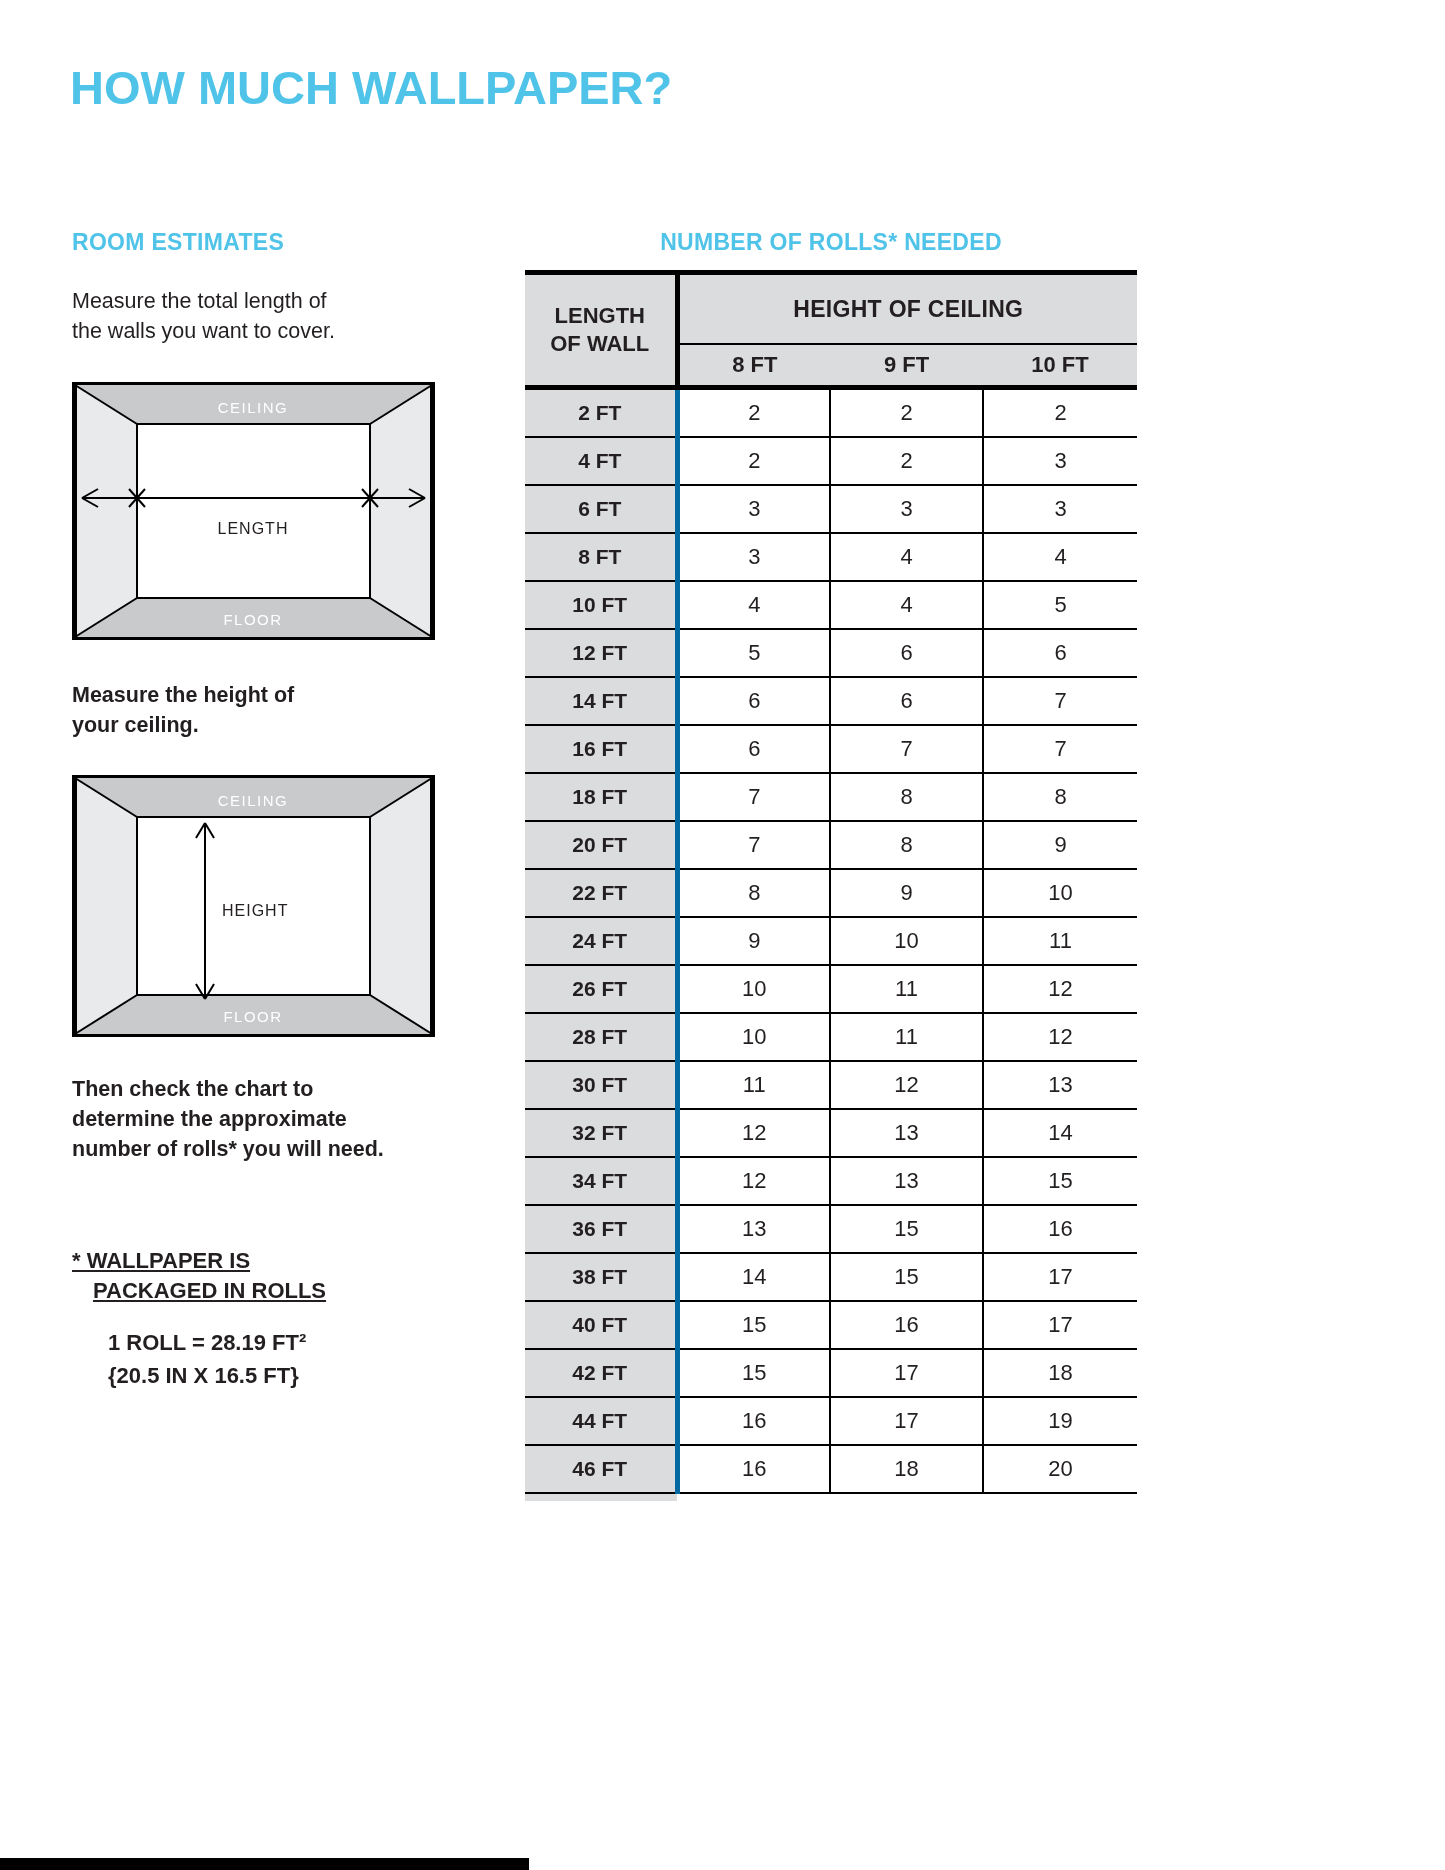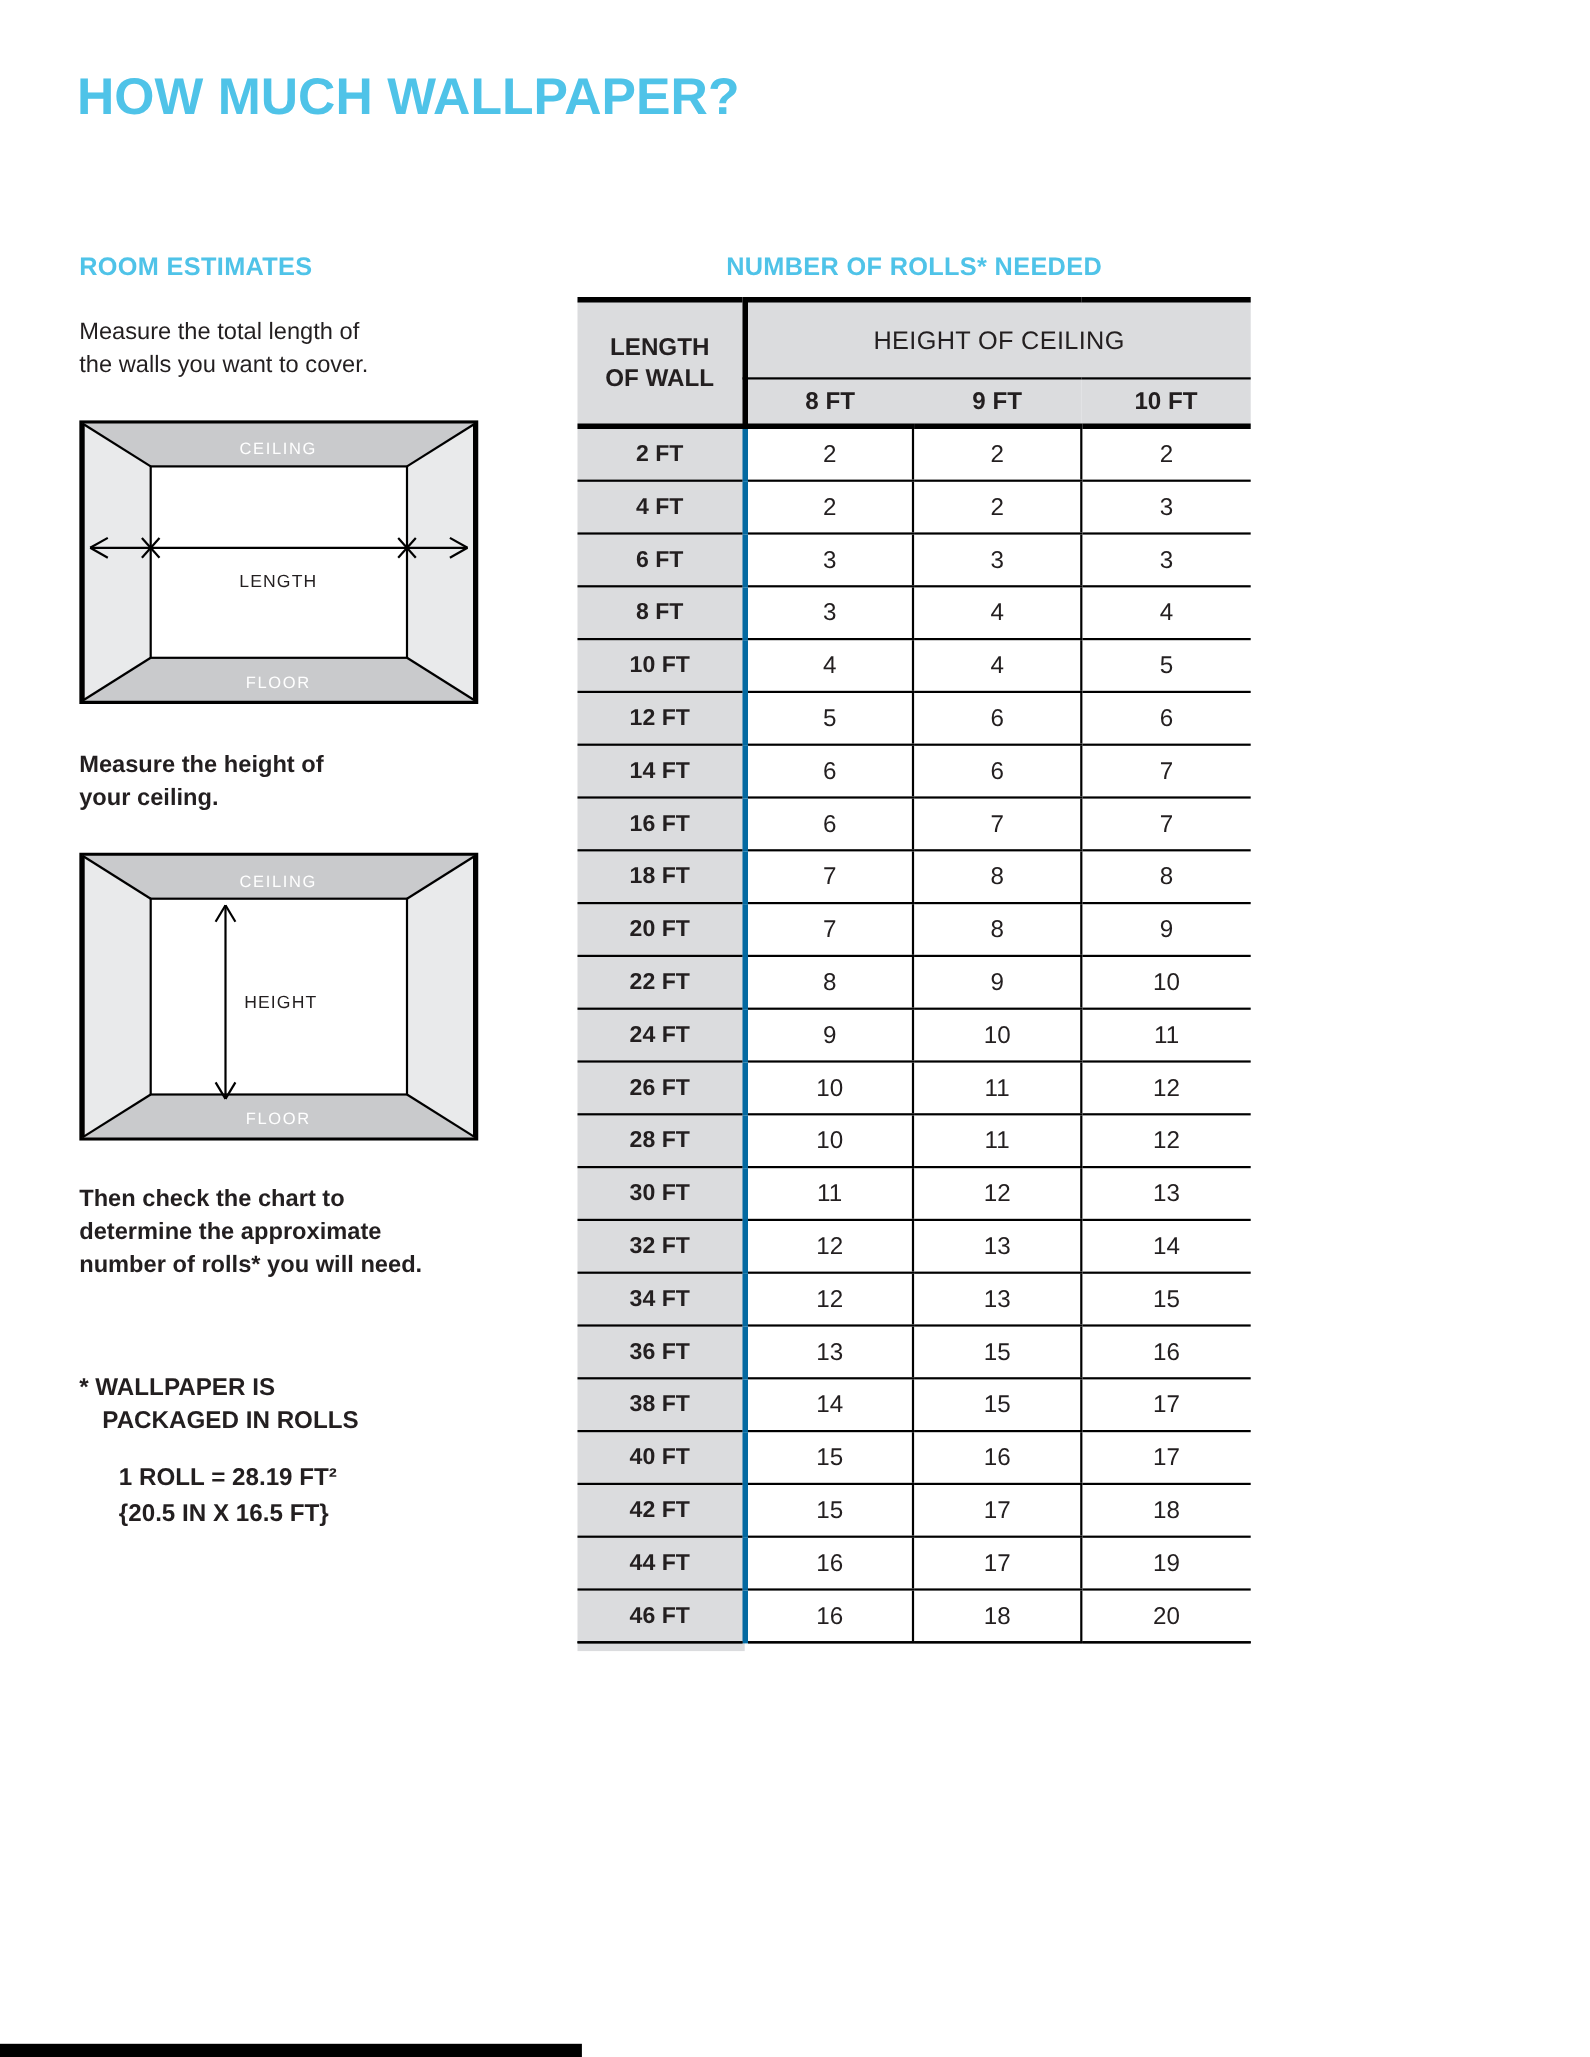--- a/index.html
+++ b/index.html
@@ -39,38 +39,38 @@
   svg .thin { stroke:#000; stroke-width:2; fill:none; }
   svg .band-label {
     fill:#ffffff; font-size:15px; letter-spacing:1.5px;
     text-anchor:middle; font-family:"Liberation Sans",sans-serif;
   }
   svg .dim-label {
     fill:#231F20; font-size:16px; letter-spacing:1px;
     font-family:"Liberation Sans",sans-serif;
   }
 
-  #note { left:72px; top:1246px; font-size:22px; font-weight:bold; line-height:30px; }
+  #note { left:72px; top:1246px; font-size:22px; font-weight:bold; line-height:30px;text-decoration:underline; }
   #note .indent { padding-left:21px; }
   #roll { left:72px; top:1326px; font-size:22px; font-weight:bold; line-height:33px;margin-left:36px; }
 
   #table-wrap { left:525px; top:270px; }
   table {
     border-collapse:collapse; table-layout:fixed; width:612px;
     border-top:5px solid #000;
   }
   th, td { padding:0; text-align:center; vertical-align:middle; }
   thead th { background:var(--tgray); }
   th.length-head {
     border-right:5px solid #000; border-bottom:5px solid #000;
     font-size:22px; line-height:28px; white-space:pre-line; font-weight:bold;
   }
   th.group {
     height:68px; border-bottom:2px solid #000;
-    font-size:23px; font-weight:normal; letter-spacing:0.3px;
+    font-size:23px; font-weight:bold; letter-spacing:0.3px;
   }
   tr.sub th { height:40px; border-bottom:5px solid #000; font-size:22px; font-weight:bold; }
   tbody td { height:46px; }
   td.length {
     background:var(--tgray); font-weight:bold; font-size:21px;
     border-right:5px solid #0369a1; border-bottom:2px solid #000;
   }
   td.val { font-size:22px; border-bottom:2px solid #000; }
   td.val + td.val { border-left:2px solid #000; }
   tfoot td.filler { background:var(--tgray); height:7px; }

